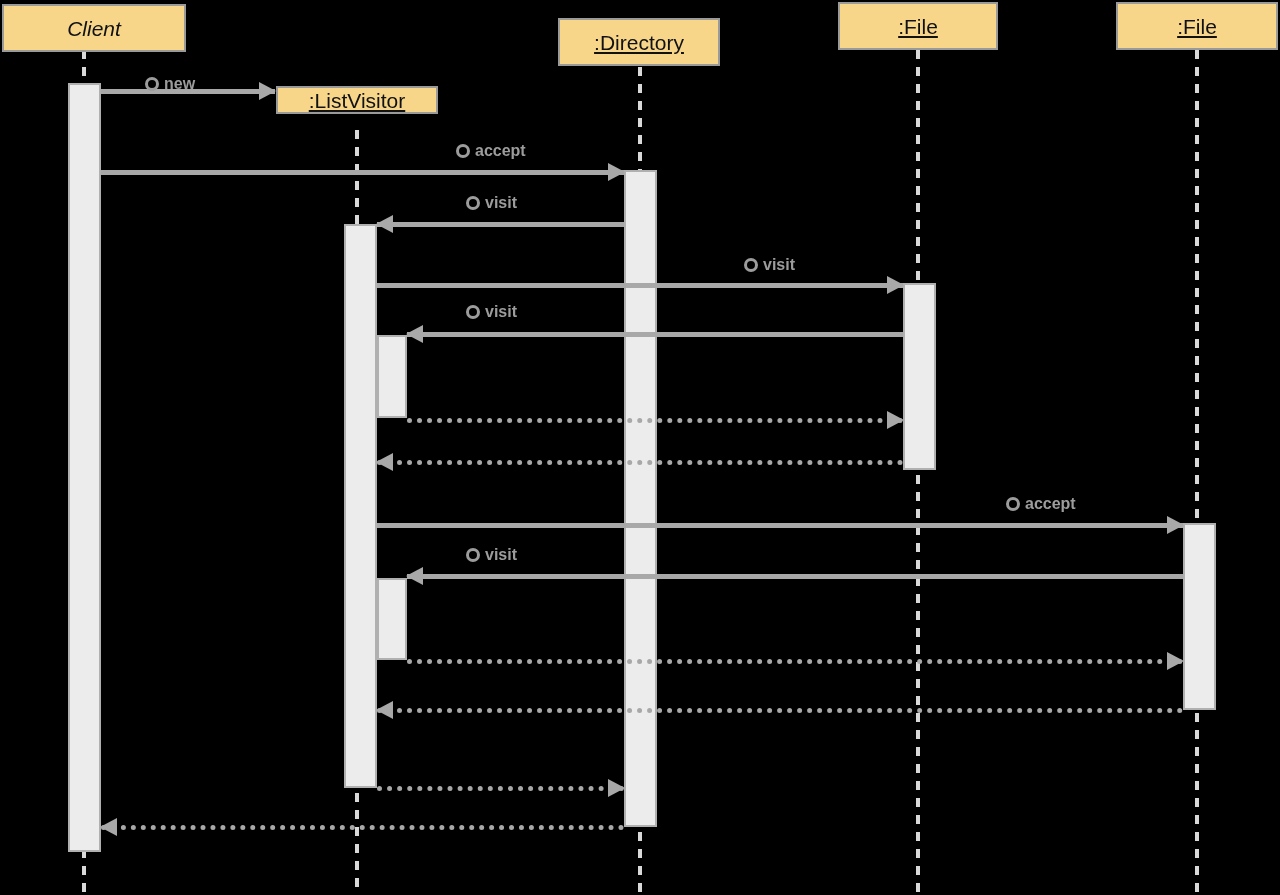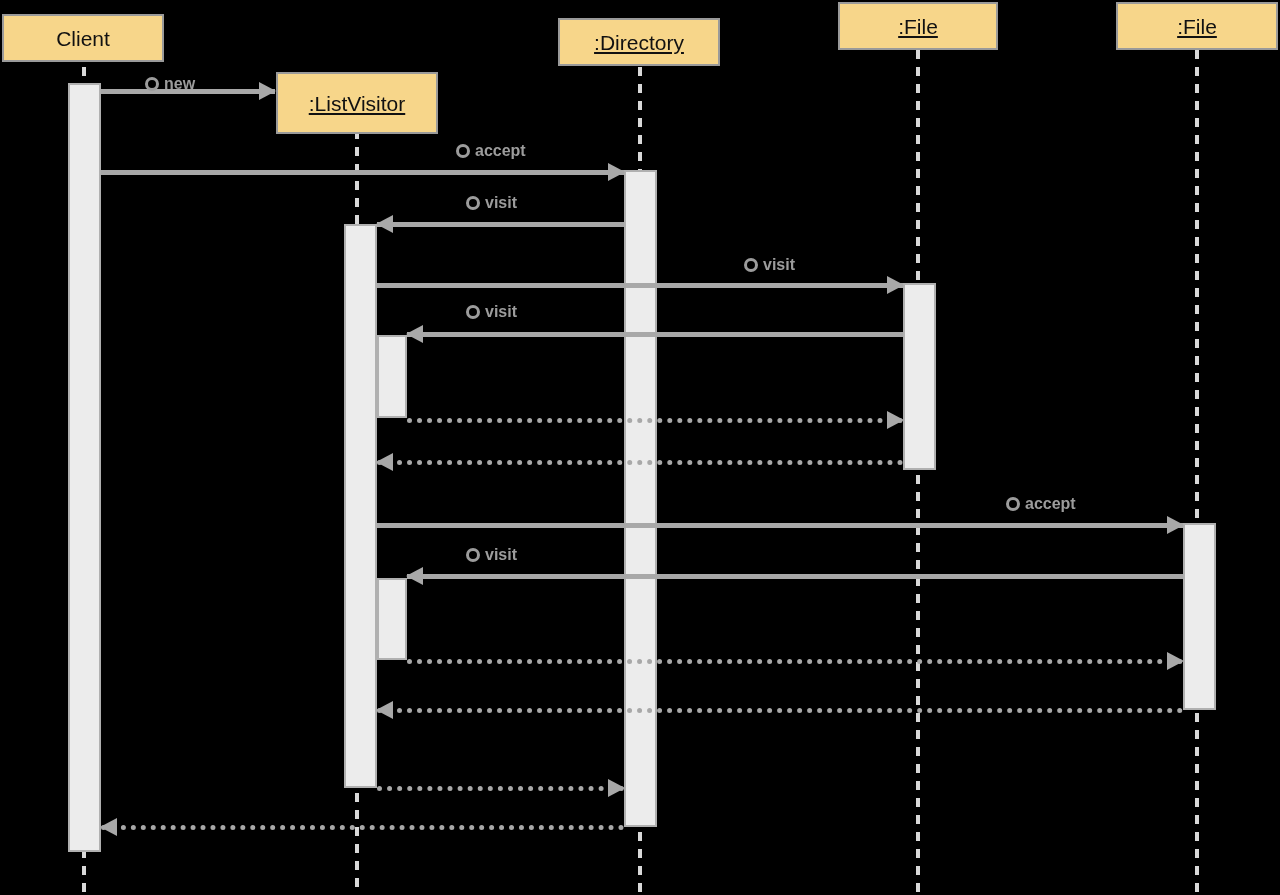--- a/index.html
+++ b/index.html
@@ -153,24 +153,24 @@
       <div class="msg ret" style="left: 377px; top: 786px; width: 247px; z-index: 6;">
         <div class="line"></div>
         <div class="head-r"></div>
       </div>
       <div class="msg ret" style="left: 101px; top: 825px; width: 523px; z-index: 6;">
         <div class="line"></div>
         <div class="head-l"></div>
       </div>
     </div>
   <div id="heads-layer">
-      <div class="head plain" style="left: 2px; top: 14px; width: 162px; height: 48px;">
+      <div class="head plain" style="left: 2px; top: 4px; width: 184px; height: 48px; font-style: italic;">
         <span class="label">Client</span>
       </div>
-      <div class="head" style="left: 276px; top: 72px; width: 162px; height: 62px; align-items: center;">
+      <div class="head" style="left: 276px; top: 86px; width: 162px; height: 28px; align-items: center;">
         <span class="label">:ListVisitor</span>
       </div>
       <div class="head" style="left: 558px; top: 2px; width: 162px; height: 48px; margin-top: 16px;">
         <span class="label">:Directory</span>
       </div>
       <div class="head" style="left: 838px; top: 2px; width: 160px; height: 48px;">
         <span class="label">:File</span>
       </div>
       <div class="head" style="left: 1116px; top: 2px; width: 162px; height: 48px;">
         <span class="label">:File</span>

